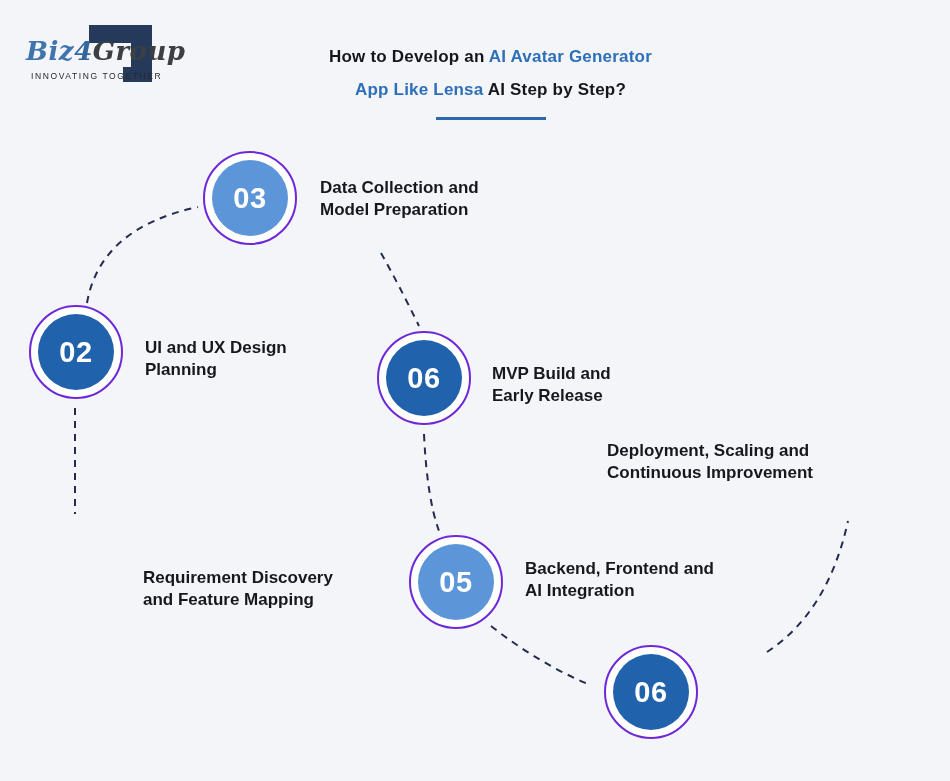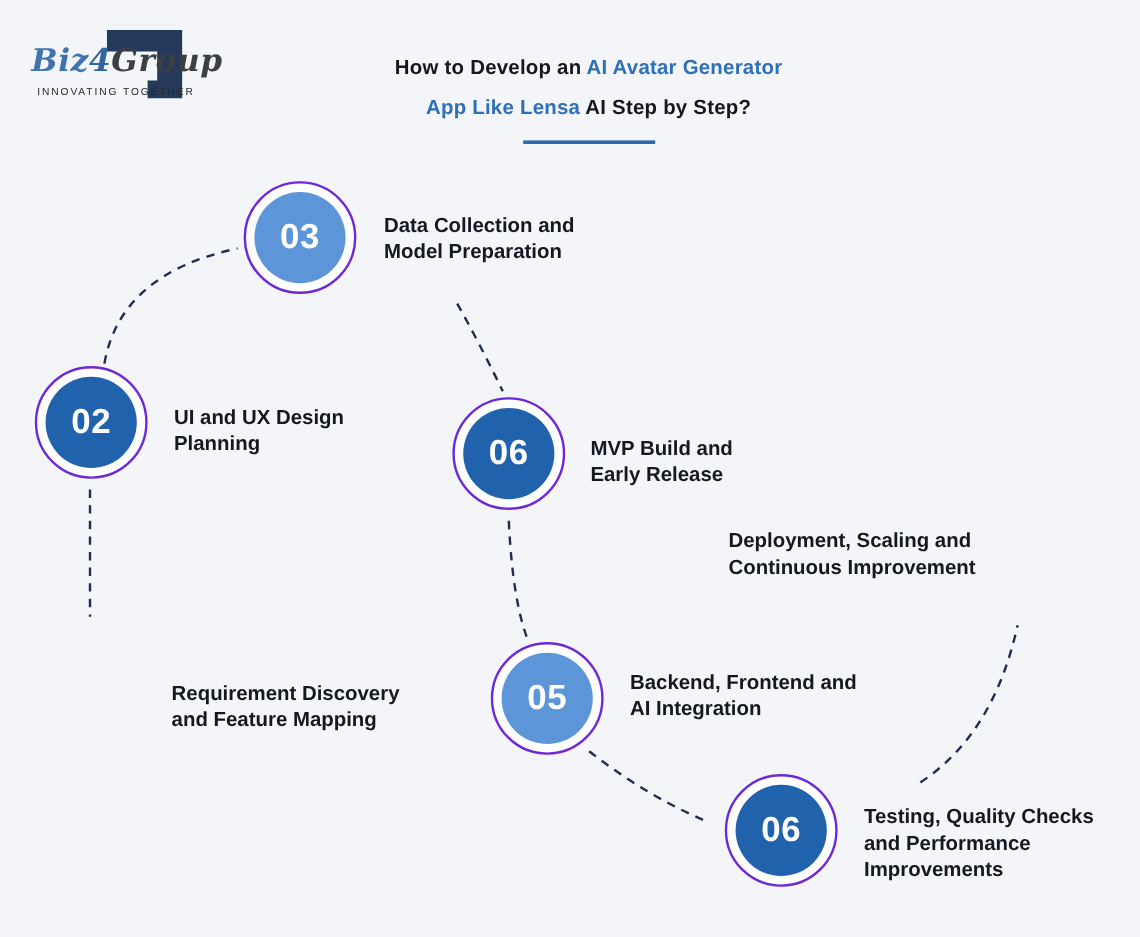--- a/index.html
+++ b/index.html
@@ -139,20 +139,17 @@
     </div>
   </div>
   <div class="step-label label-05">Backend, Frontend and
 AI Integration</div>
 
   <div class="step-node node-06">
     <div class="step-fill dark">
       <span>06</span>
     </div>
   </div>
-  <div class="step-label label-06">Testing, Quality Checks
-and Performance
-Improvements</div>
 
   <div class="step-label label-07 right">Deployment, Scaling and
 Continuous Improvement</div>
 
 </div>
 
 </body></html>

